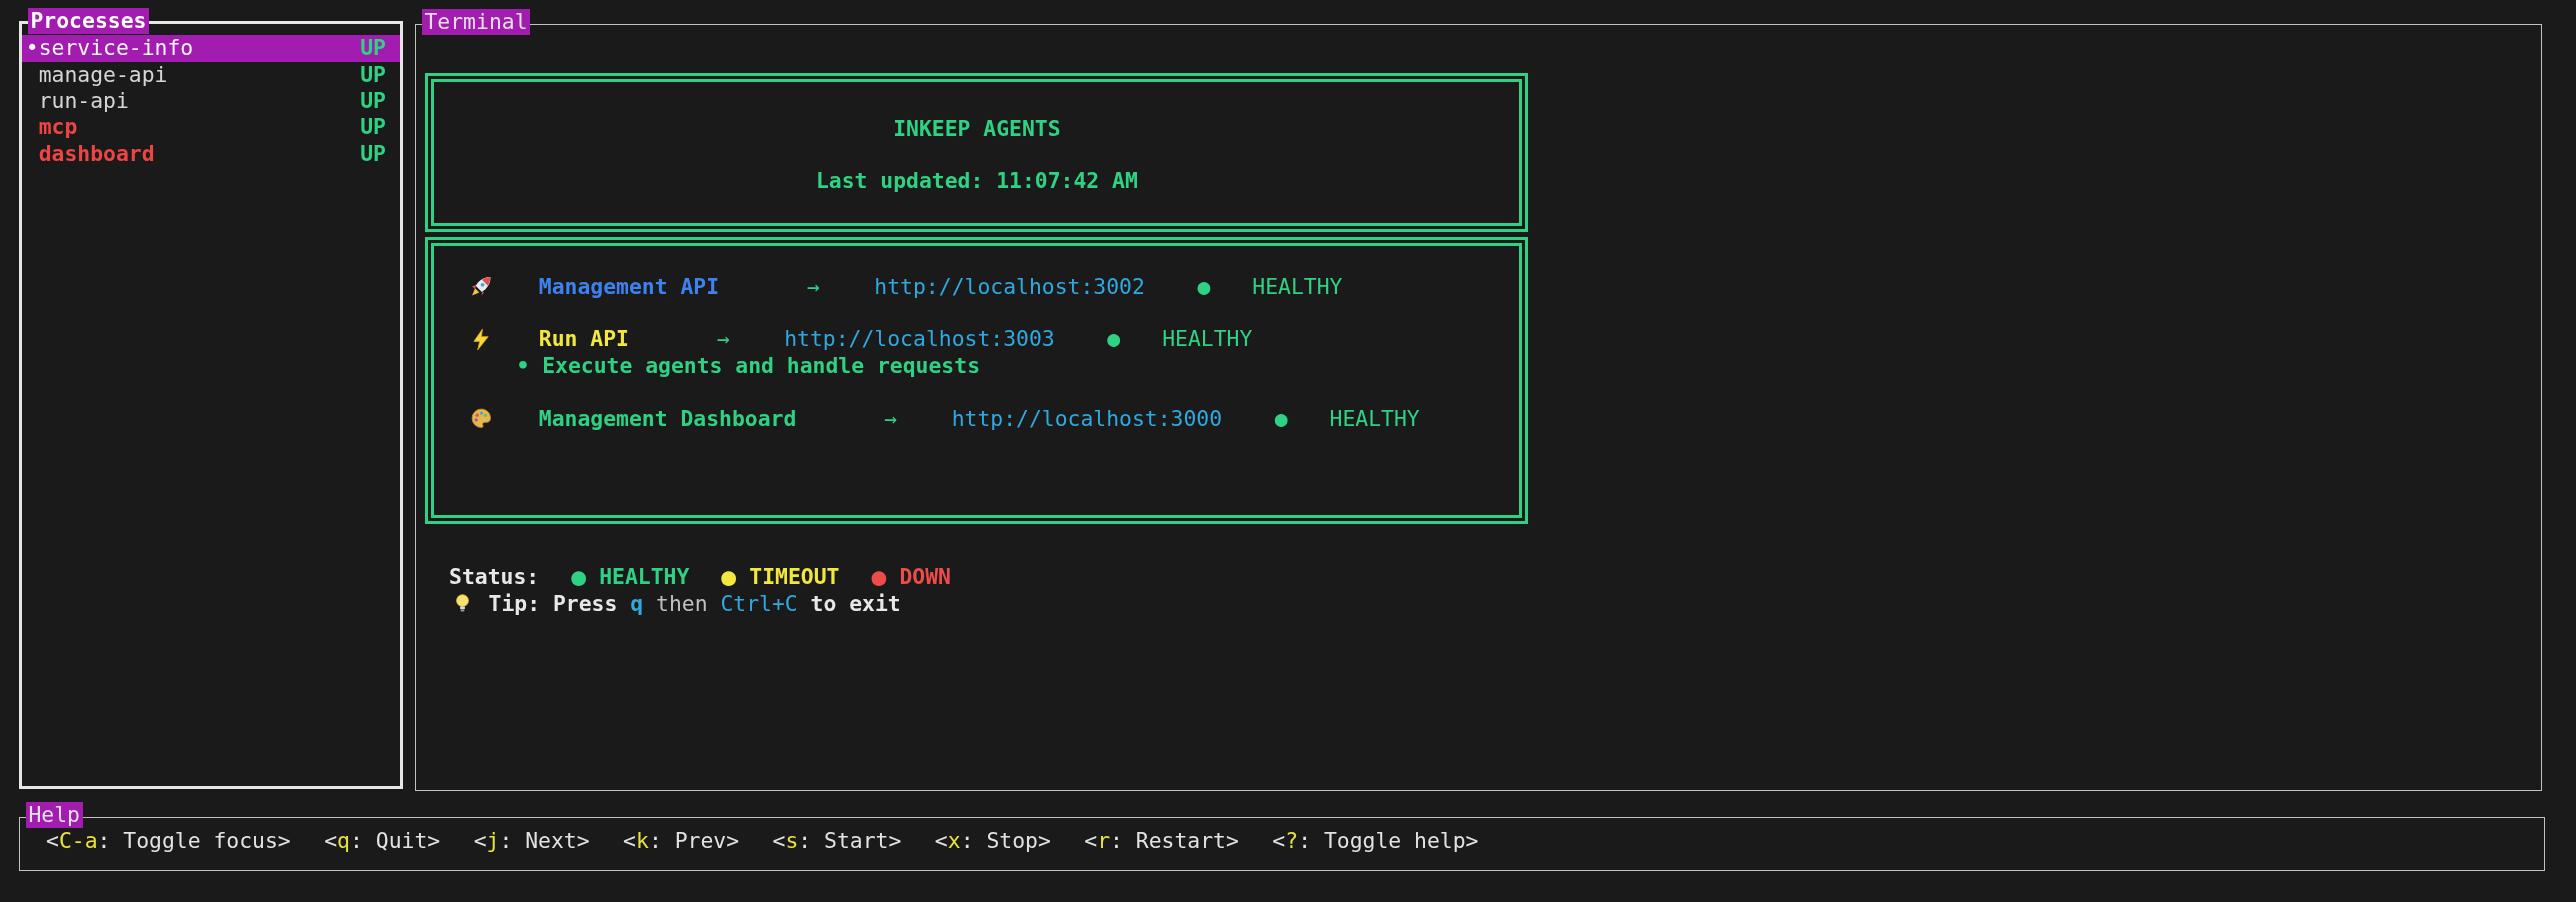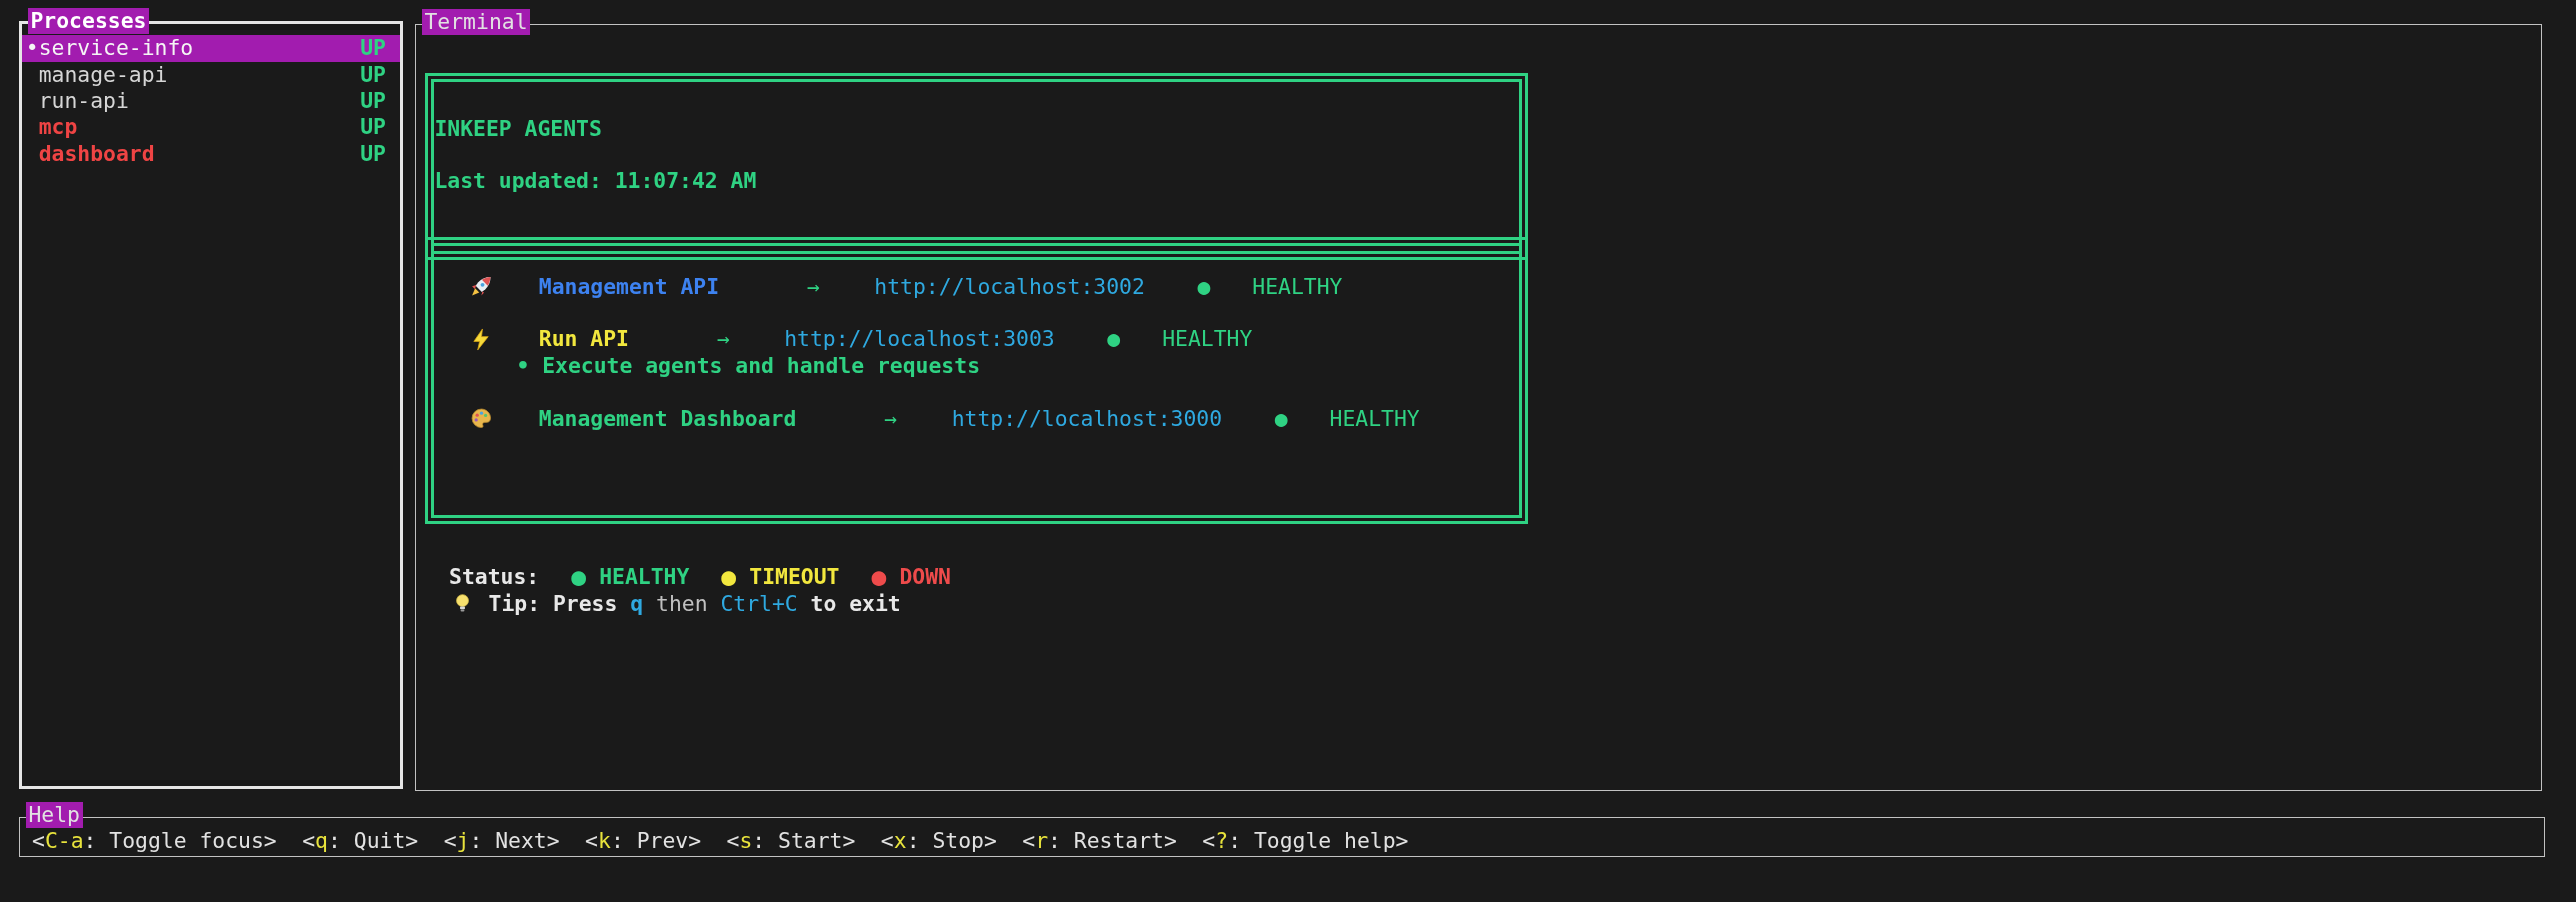--- a/index.html
+++ b/index.html
@@ -26,21 +26,21 @@
   }
   .proc-row .pname { white-space:pre; color:#d6d6d6; }
   .proc-row.sel { background:#a21caf; }
   .proc-row.sel .pname { color:#f5f5f5; }
   .proc-row.boldname .pname { font-weight:bold; color:#ef4444; }
   .proc-row .pstatus { font-weight:bold; color:#2fd283; }
 
   
   .terminal { left:415px; top:23.6px; width:2127px; height:767px; border:1.9px solid #c2c2c2; }
   .green-box { position:absolute; left:9.4px; width:1103px; border:9.4px double #2fd283; }
-  .header-box { top:48px; height:187px; padding-top:34px; }
+  .header-box { top:48px; height:159px; text-align:center; padding-top:34px; }
   .hb-title { font-weight:bold; color:#2fd283; height:26.4px; }
   .hb-gap { height:26.4px; }
   .hb-updated { font-weight:bold; color:#2fd283; height:26.4px; }
   .services-box { top:212px; height:287px; padding:28px 0 0 34px; overflow:hidden; }
   .svc-block { margin-bottom:26.4px; }
   .svc-line1 { display:flex; align-items:center; height:26.4px;gap:28px; }
   .svc-icon { width:26.4px; height:26.4px; display:inline-flex; align-items:center; justify-content:center; }
   .svc-name { font-weight:bold; margin-left:16px; white-space:pre; }
   .svc-arrow { color:#2fd283; margin-left:60px; }
   .svc-url { color:#2fa9e0; font-weight:normal; margin-left:26.4px; cursor:pointer; }
@@ -59,22 +59,22 @@
   .st-dot { font-size:24.6px; }
   .st-name { font-weight:bold; margin-left:13.2px; }
   .tip-line { position:absolute; left:33px; top:566px; height:26.4px; display:flex; align-items:center; white-space:pre; }
   .tip-icon { width:26.4px; height:26.4px; display:inline-flex; align-items:center; justify-content:center; margin-right:13.2px; }
   .seg-bold-white { font-weight:bold; color:#e8e8e8; }
   .seg-gray { color:#c0c0c0; }
   .seg-cyan { color:#2fa9e0; }
   .seg-cyan-bold { color:#2fa9e0; font-weight:bold; }
 
   
-  .help { left:19px; top:817px; width:2526px; height:40px; border:1.9px solid #c2c2c2; }
-  .help-items { position:absolute; top:10.4px; left:12px; display:flex; white-space:pre; color:#e2e2e2; }
+  .help { left:19px; top:817px; width:2526px; height:54px; border:1.9px solid #c2c2c2; }
+  .help-items { position:absolute; top:10.4px; left:26px; display:flex; white-space:pre; color:#e2e2e2;gap:8px; }
   .help-item { margin-right:25.5px; white-space:pre; }
   .help-key { color:#e8e33c; }
 </style>
 </head>
 <body>
 
 <div class="screen">
 
   <section class="panel processes">
     <span class="panel-title bold">Processes</span>

